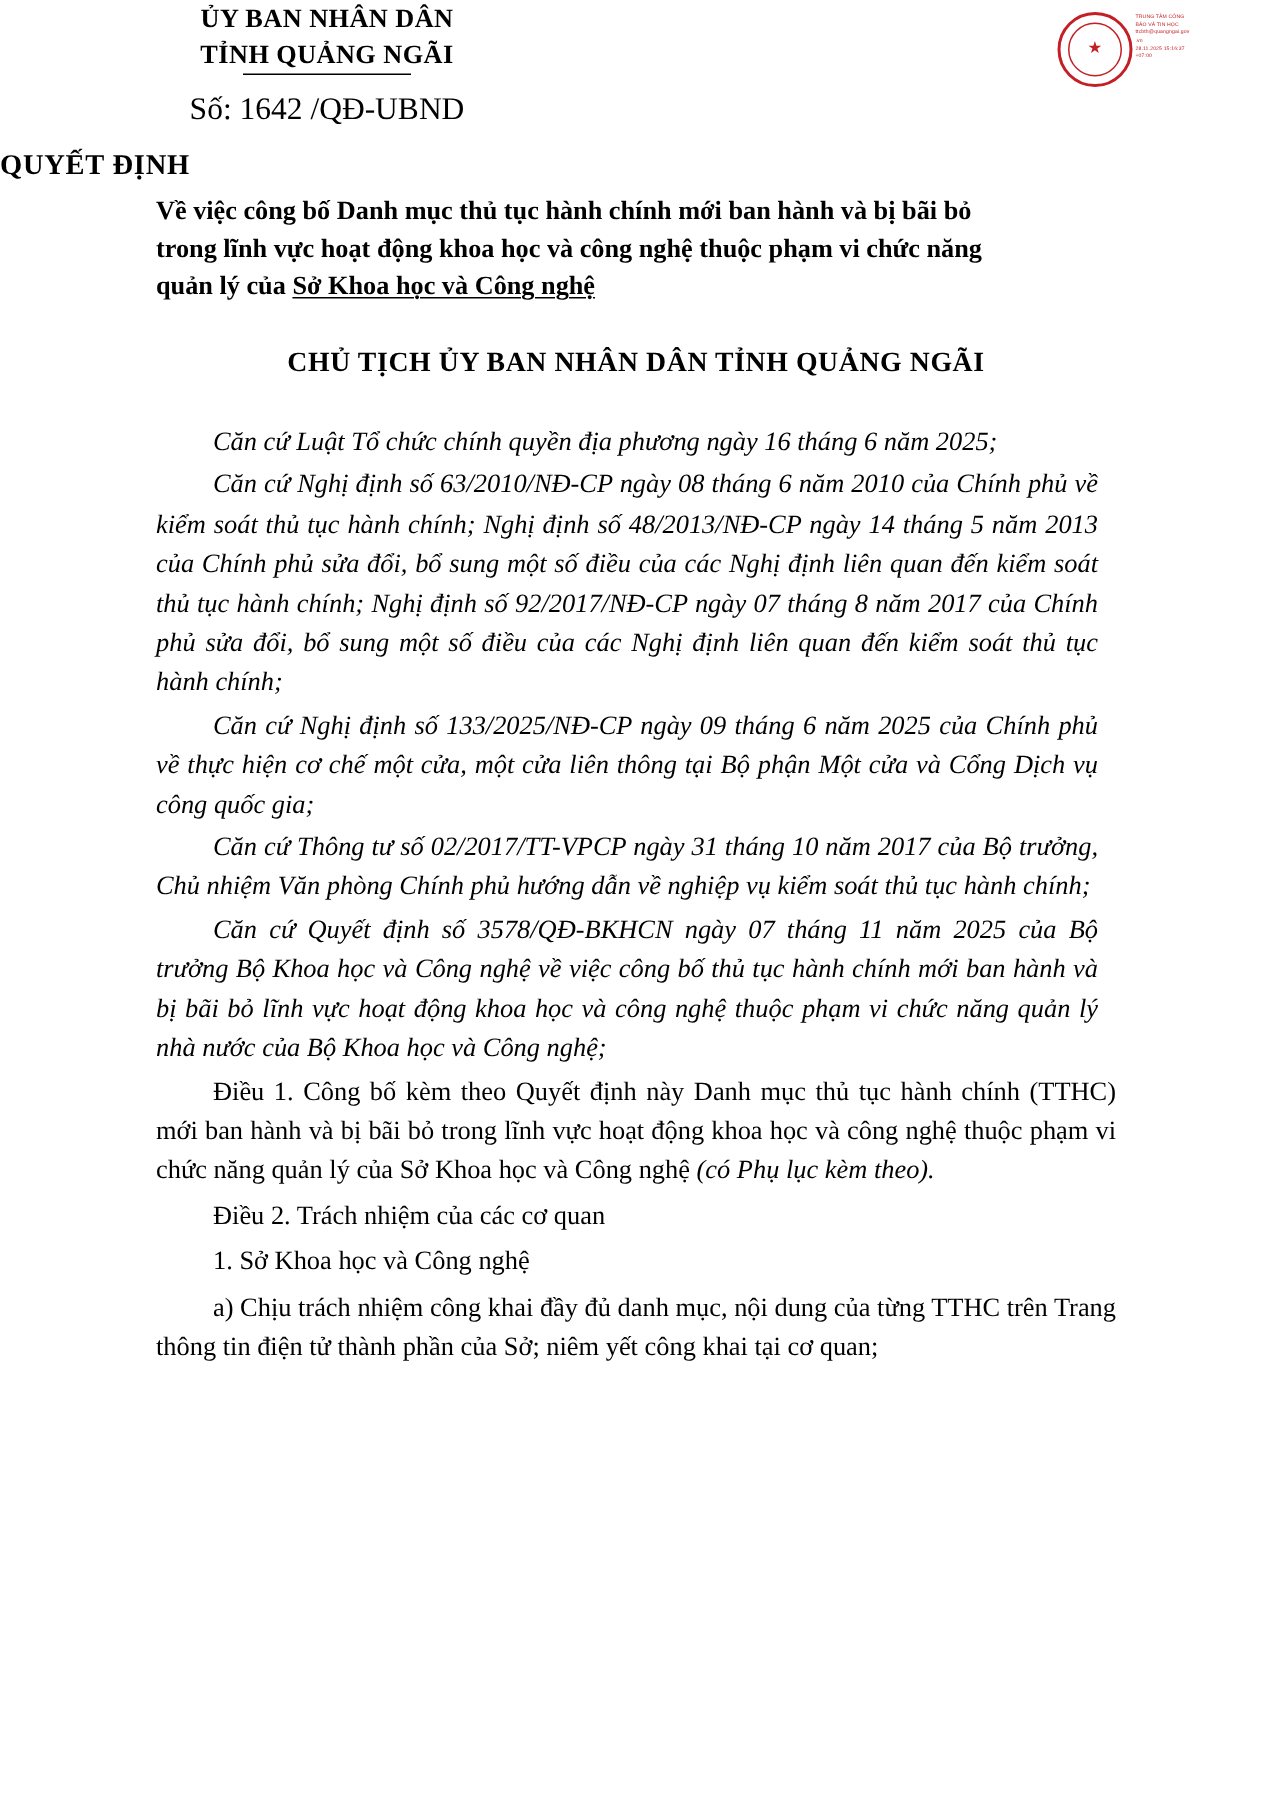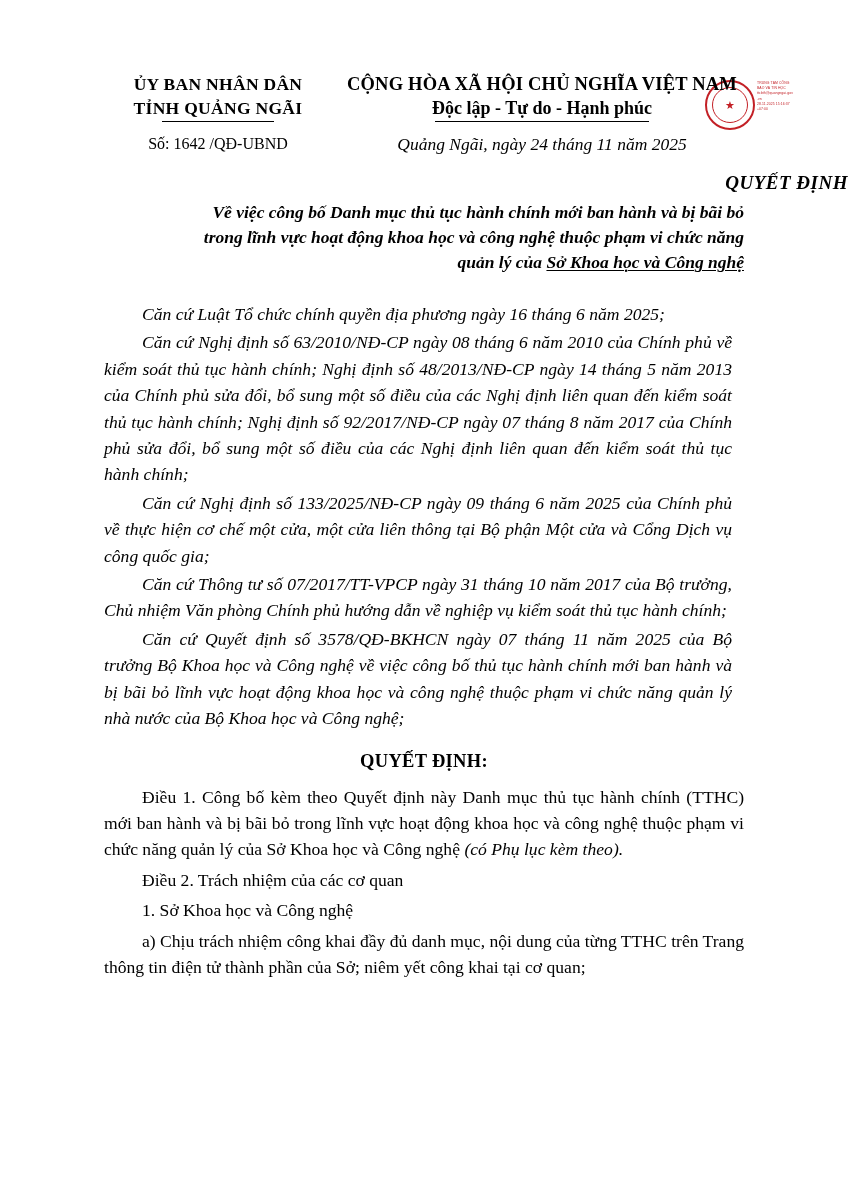--- a/index.html
+++ b/index.html
@@ -70,21 +70,20 @@
     font-family: "Liberation Sans", sans-serif;
     font-size: 3.4px;
     line-height: 5.2px;
     letter-spacing: 0.1px;
   }
   .sig-text div { white-space: nowrap; }
 
   
   .header {
     position: relative;
-    margin-top: 72px;
     height: 86px;
     padding-left: 41px;
   }
   .hdr-left {
     position: absolute;
     left: 104px;
     top: 0;
     width: 228px;
     text-align: center;
   }
@@ -104,21 +103,21 @@
   .org-line2 { position: relative; display: inline-block; text-align: center; }
   .org-underline {
     display: block;
     width: 112px;
     height: 1.4px;
     background: #000;
     margin: 1px auto 0;
   }
   .doc-number {
     margin-top: 11px;
-    font-size: 16px;
+    font-size: 21px;
     line-height: 22px;
   }
   .nation-line1 {
     font-weight: bold;
     font-size: 18.5px;
     line-height: 24px;
     letter-spacing: 0.2px;
   }
   .nation-line2 {
     font-weight: bold;
@@ -137,22 +136,21 @@
   .place-date {
     margin-top: 11px;
     font-style: italic;
     font-size: 17.5px;
     line-height: 22px;
   }
 
   
   .title-block {
     margin-top: 12px;
-    text-align: right;
-    font-style: italic;
+    text-align: left;
   }
   .doc-type {
     font-weight: bold;
     font-size: 19px;
     letter-spacing: 0.5px;
     line-height: 26px;
   }
   .doc-subject {
     font-weight: bold;
     font-size: 17.5px;
@@ -229,48 +227,40 @@
 
   <div class="header">
     <div class="hdr-left">
       <div class="org-line1">ỦY BAN NHÂN DÂN</div>
       <div class="org-line2">
         <span>TỈNH QUẢNG NGÃI</span>
         <span class="org-underline"></span>
       </div>
       <div class="doc-number">Số: 1642  /QĐ-UBND</div>
     </div>
-    <div class="hdr-right">
-      <div class="nation-line1">CỘNG HÒA XÃ HỘI CHỦ NGHĨA VIỆT NAM</div>
-      <div class="nation-line2">
-        <span>Độc lập - Tự do - Hạnh phúc</span>
-        <span class="nation-underline"></span>
-      </div>
-      <div class="place-date">Quảng Ngãi, ngày 24 tháng 11 năm 2025</div>
-    </div>
   </div>
 
   <div class="title-block">
     <div class="doc-type">QUYẾT ĐỊNH</div>
     <div class="doc-subject">
       <span>Về việc công bố Danh mục thủ tục hành chính mới ban hành và bị bãi bỏ</span><br>
       <span>trong lĩnh vực hoạt động khoa học và công nghệ thuộc phạm vi chức năng</span><br>
       <span>quản lý của </span><span class="u-solid">Sở Khoa học và Công nghệ</span>
     </div>
   </div>
 
+  <div class="authority">CHỦ TỊCH ỦY BAN NHÂN DÂN TỈNH QUẢNG NGÃI</div>
 
   <div class="body">
     <p class="legal">Căn cứ Luật Tổ chức chính quyền địa phương ngày 16 tháng 6 năm 2025;</p>
     <p class="legal">Căn cứ Nghị định số 63/2010/NĐ-CP ngày 08 tháng 6 năm 2010 của Chính phủ về kiểm soát thủ tục hành chính; Nghị định số 48/2013/NĐ-CP ngày 14 tháng 5 năm 2013 của Chính phủ sửa đổi, bổ sung một số điều của các Nghị định liên quan đến kiểm soát thủ tục hành chính; Nghị định số 92/2017/NĐ-CP ngày 07 tháng 8 năm 2017 của Chính phủ sửa đổi, bổ sung một số điều của các Nghị định liên quan đến kiểm soát thủ tục hành chính;</p>
     <p class="legal">Căn cứ Nghị định số 133/2025/NĐ-CP ngày 09 tháng 6 năm 2025 của Chính phủ về thực hiện cơ chế một cửa, một cửa liên thông tại Bộ phận Một cửa và Cổng Dịch vụ công quốc gia;</p>
-    <p class="legal">Căn cứ Thông tư số 07/2017/TT-VPCP ngày 31 tháng 10 năm 2017 của Bộ trưởng, Chủ nhiệm Văn phòng Chính phủ hướng dẫn về nghiệp vụ kiểm soát thủ tục hành chính;</p>
+    <p class="legal">Căn cứ Thông tư số 02/2017/TT-VPCP ngày 31 tháng 10 năm 2017 của Bộ trưởng, Chủ nhiệm Văn phòng Chính phủ hướng dẫn về nghiệp vụ kiểm soát thủ tục hành chính;</p>
     <p class="legal">Căn cứ Quyết định số 3578/QĐ-BKHCN ngày 07 tháng 11 năm 2025 của Bộ trưởng Bộ Khoa học và Công nghệ về việc công bố thủ tục hành chính mới ban hành và bị bãi bỏ lĩnh vực hoạt động khoa học và công nghệ thuộc phạm vi chức năng quản lý nhà nước của Bộ Khoa học và Công nghệ;</p>
 
-    <div class="decide-word">QUYẾT ĐỊNH:</div>
 
     <p class="article"><span class="b">Điều 1.</span><span> Công bố kèm theo Quyết định này Danh mục thủ tục hành chính (TTHC) mới ban hành và bị bãi bỏ trong lĩnh vực hoạt động khoa học và công nghệ thuộc phạm vi chức năng quản lý của Sở Khoa học và Công nghệ </span><span class="i">(có Phụ lục kèm theo).</span></p>
 
     <p class="article-head"><span class="b">Điều 2. Trách nhiệm của các cơ quan</span></p>
 
     <p class="article-head">1. Sở Khoa học và Công nghệ</p>
 
     <p class="article">a) Chịu trách nhiệm công khai đầy đủ danh mục, nội dung của từng TTHC trên Trang thông tin điện tử thành phần của Sở; niêm yết công khai tại cơ quan;</p>
   </div>
 

